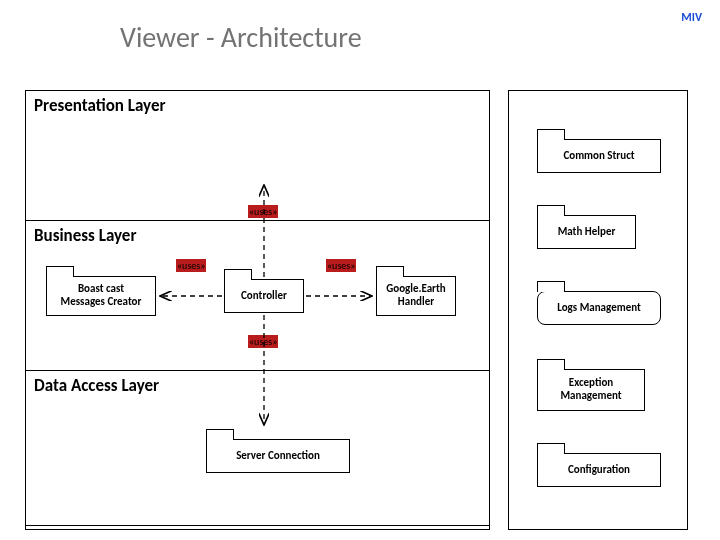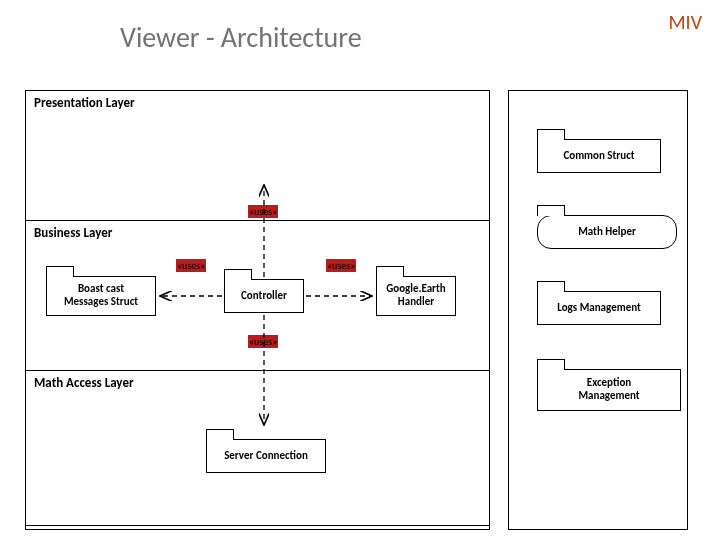--- a/index.html
+++ b/index.html
@@ -8,23 +8,23 @@
     height: 540px;
     background: #fff;
     font-family: Calibri, Arial, sans-serif;
     position: relative;
     overflow: hidden;
   }
   .brand {
     position: absolute;
     top: 10px;
     right: 18px;
-    font-weight: normal;
-    color: #c2410c;
-    font-size: 20px;
+    font-weight: bold;
+    color: #1d4ed8;
+    font-size: 12px;
   }
   .title {
     position: absolute;
     top: 20px;
     left: 120px;
     font-size: 28px;
     font-weight: 400;
     color: #737373;
   }
   .main-diagram {
@@ -40,21 +40,21 @@
     position: relative;
   }
   .layer-row:last-child { border-bottom: none; }
   .row1 { height: 130px; }
   .row2 { height: 150px; }
   .row3 { height: 155px; }
   .layer-label {
     position: absolute;
     top: 4px;
     left: 8px;
-    font-size: 13px;
+    font-size: 17px;
     font-weight: bold;
   }
   .common-box {
     position: absolute;
     top: 90px;
     left: 508px;
     width: 180px;
     height: 440px;
     border: 1.5px solid #000;
   }
@@ -112,31 +112,31 @@
 <div class="title">Viewer - Architecture</div>
 
 <div class="main-diagram">
   <div class="layer-row row1">
     <div class="layer-label">Presentation Layer</div>
   </div>
   <div class="layer-row row2">
     <div class="layer-label">Business Layer</div>
   </div>
   <div class="layer-row row3">
-    <div class="layer-label">Math Access Layer</div>
+    <div class="layer-label">Data Access Layer</div>
   </div>
 
 
   <div class="pkg" style="top:185px; left:20px; width:110px; height:40px; white-space:pre-line;">Boast cast
-Messages Struct</div>
+Messages Creator</div>
   <div class="pkg" style="top:188px; left:198px; width:80px; height:34px;">Controller</div>
   <div class="pkg" style="top:185px; left:350px; width:80px; height:40px; white-space:pre-line;">Google.Earth
 Handler</div>
 
-  <div class="pkg" style="top:348px; left:180px; width:120px; height:34px;">Server Connection</div>
+  <div class="pkg" style="top:348px; left:180px; width:144px; height:34px;">Server Connection</div>
 
   <div class="uses" style="top:114px; left:222px;">«uses»</div>
   <div class="uses" style="top:168px; left:150px;">«uses»</div>
   <div class="uses" style="top:168px; left:300px;">«uses»</div>
   <div class="uses" style="top:244px; left:222px;">«uses»</div>
 
   <svg class="arrows">
     <defs>
       <marker id="arrowhead" markerWidth="10" markerHeight="8" refX="9" refY="4" orient="auto">
         <path d="M0,0 L9,4 L0,8" fill="none" stroke="#000" stroke-width="1.3"></path>
@@ -149,17 +149,18 @@
 
     <line x1="280" y1="205" x2="346" y2="205" stroke="#000" stroke-width="1.3" stroke-dasharray="5,4" marker-end="url(#arrowhead)"></line>
 
     <line x1="238" y1="224" x2="238" y2="334" stroke="#000" stroke-width="1.3" stroke-dasharray="5,4" marker-end="url(#arrowhead)"></line>
   </svg>
 </div>
 
 <div class="common-box">
 
   <div class="pkg" style="top:48px; left:28px; width:124px; height:34px;">Common Struct</div>
-  <div class="pkg" style="top:124px; left:28px; width:140px; height:34px;border-radius:14px;">Math Helper</div>
-  <div class="pkg" style="top:200px; left:28px; width:124px; height:34px;">Logs Management</div>
-  <div class="pkg" style="top:278px; left:28px; width:144px; height:42px; white-space:pre-line;">Exception
+  <div class="pkg" style="top:124px; left:28px; width:99px; height:34px;">Math Helper</div>
+  <div class="pkg" style="top:200px; left:28px; width:124px; height:34px;border-radius:8px;">Logs Management</div>
+  <div class="pkg" style="top:278px; left:28px; width:108px; height:42px; white-space:pre-line;">Exception
 Management</div>
+  <div class="pkg" style="top:362px; left:28px; width:124px; height:34px;">Configuration</div>
 </div>
 
 </body></html>

